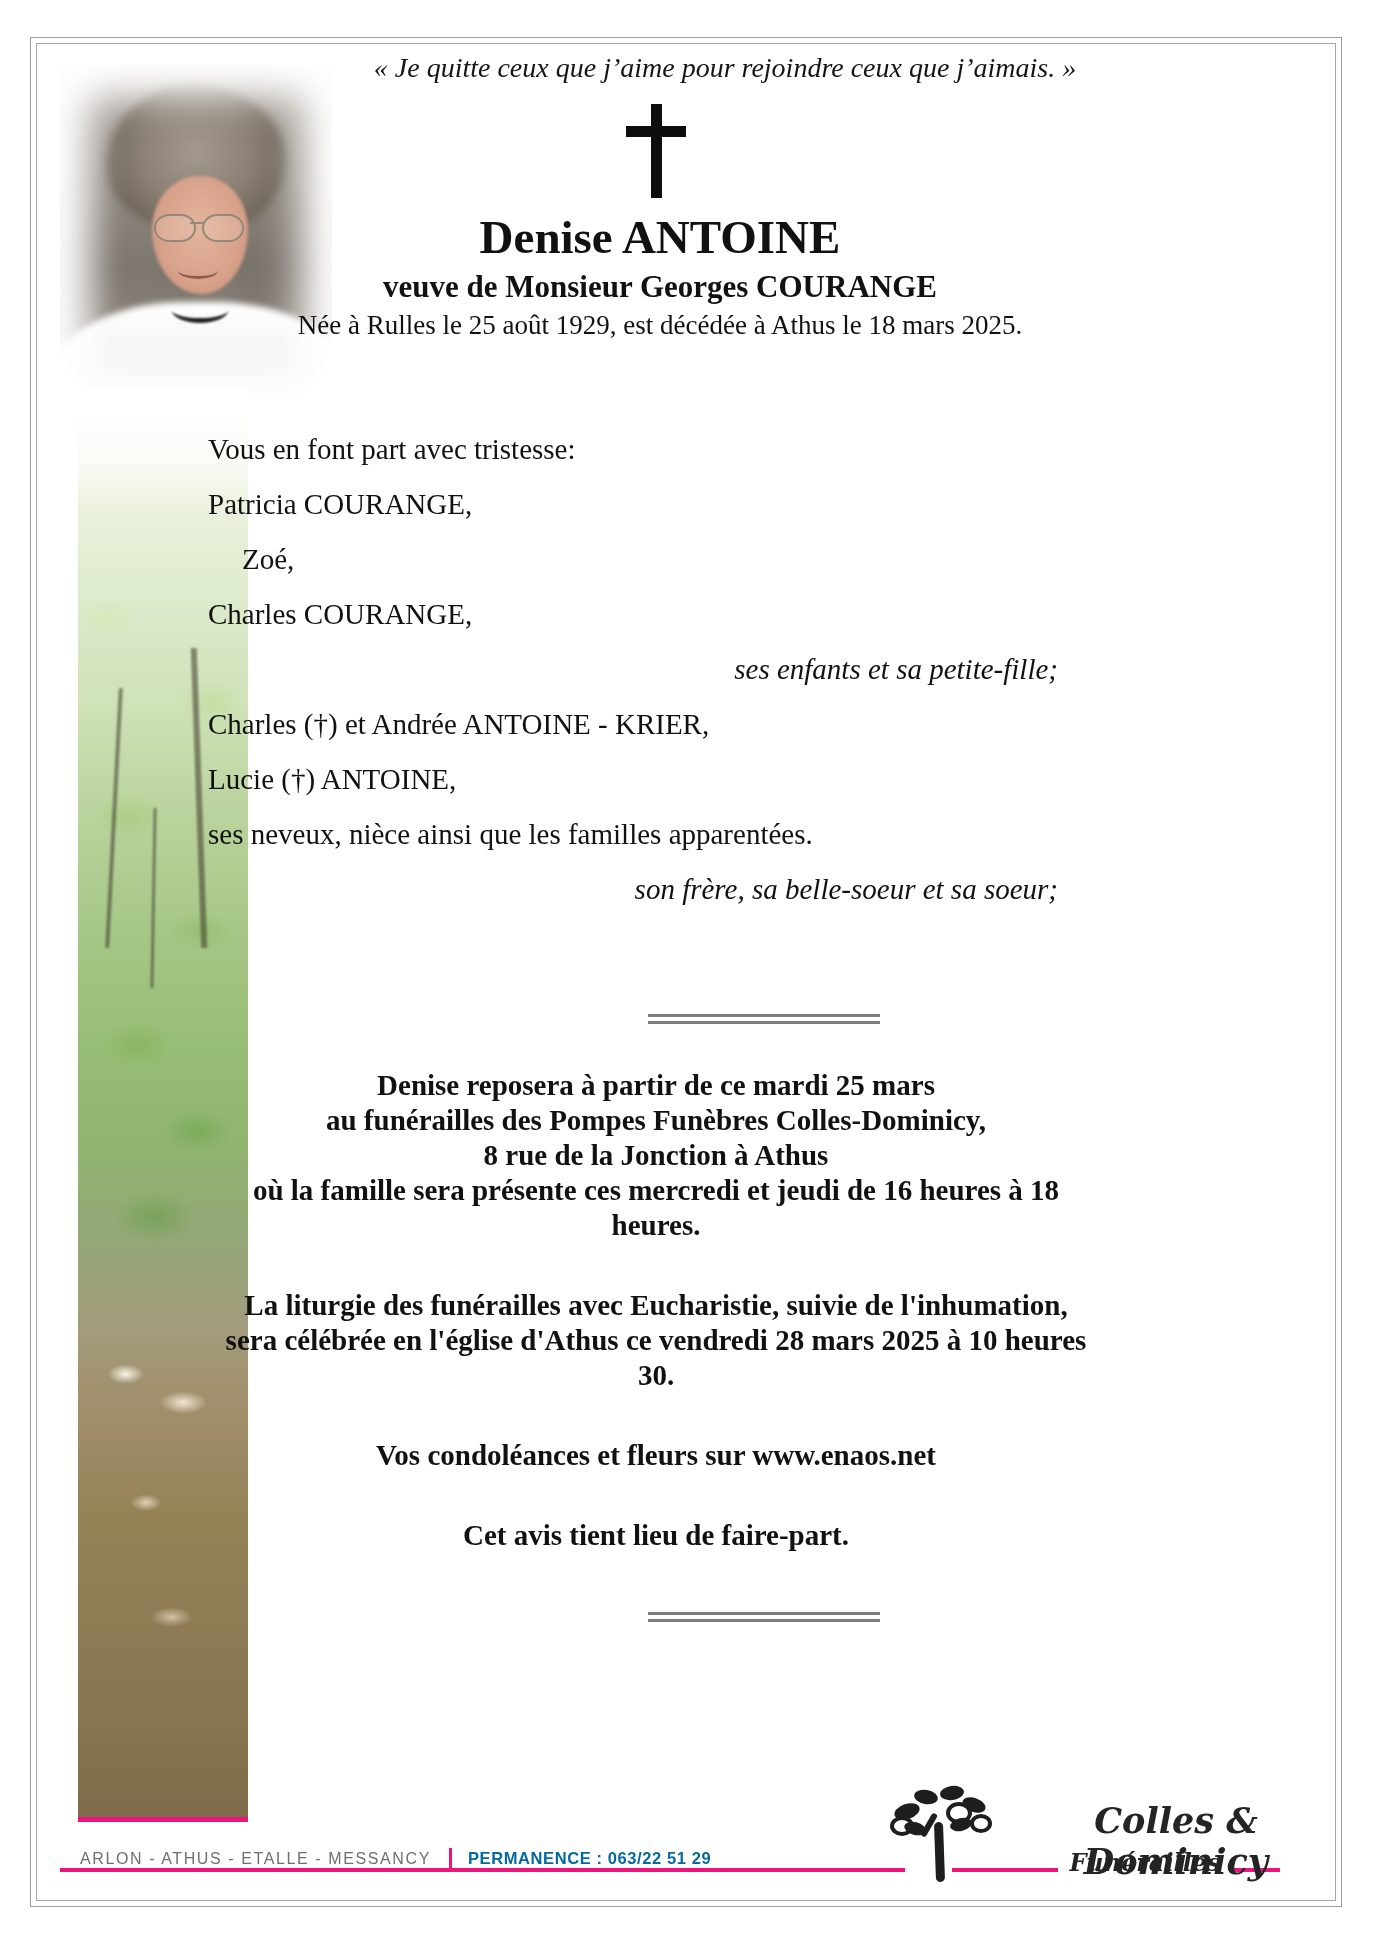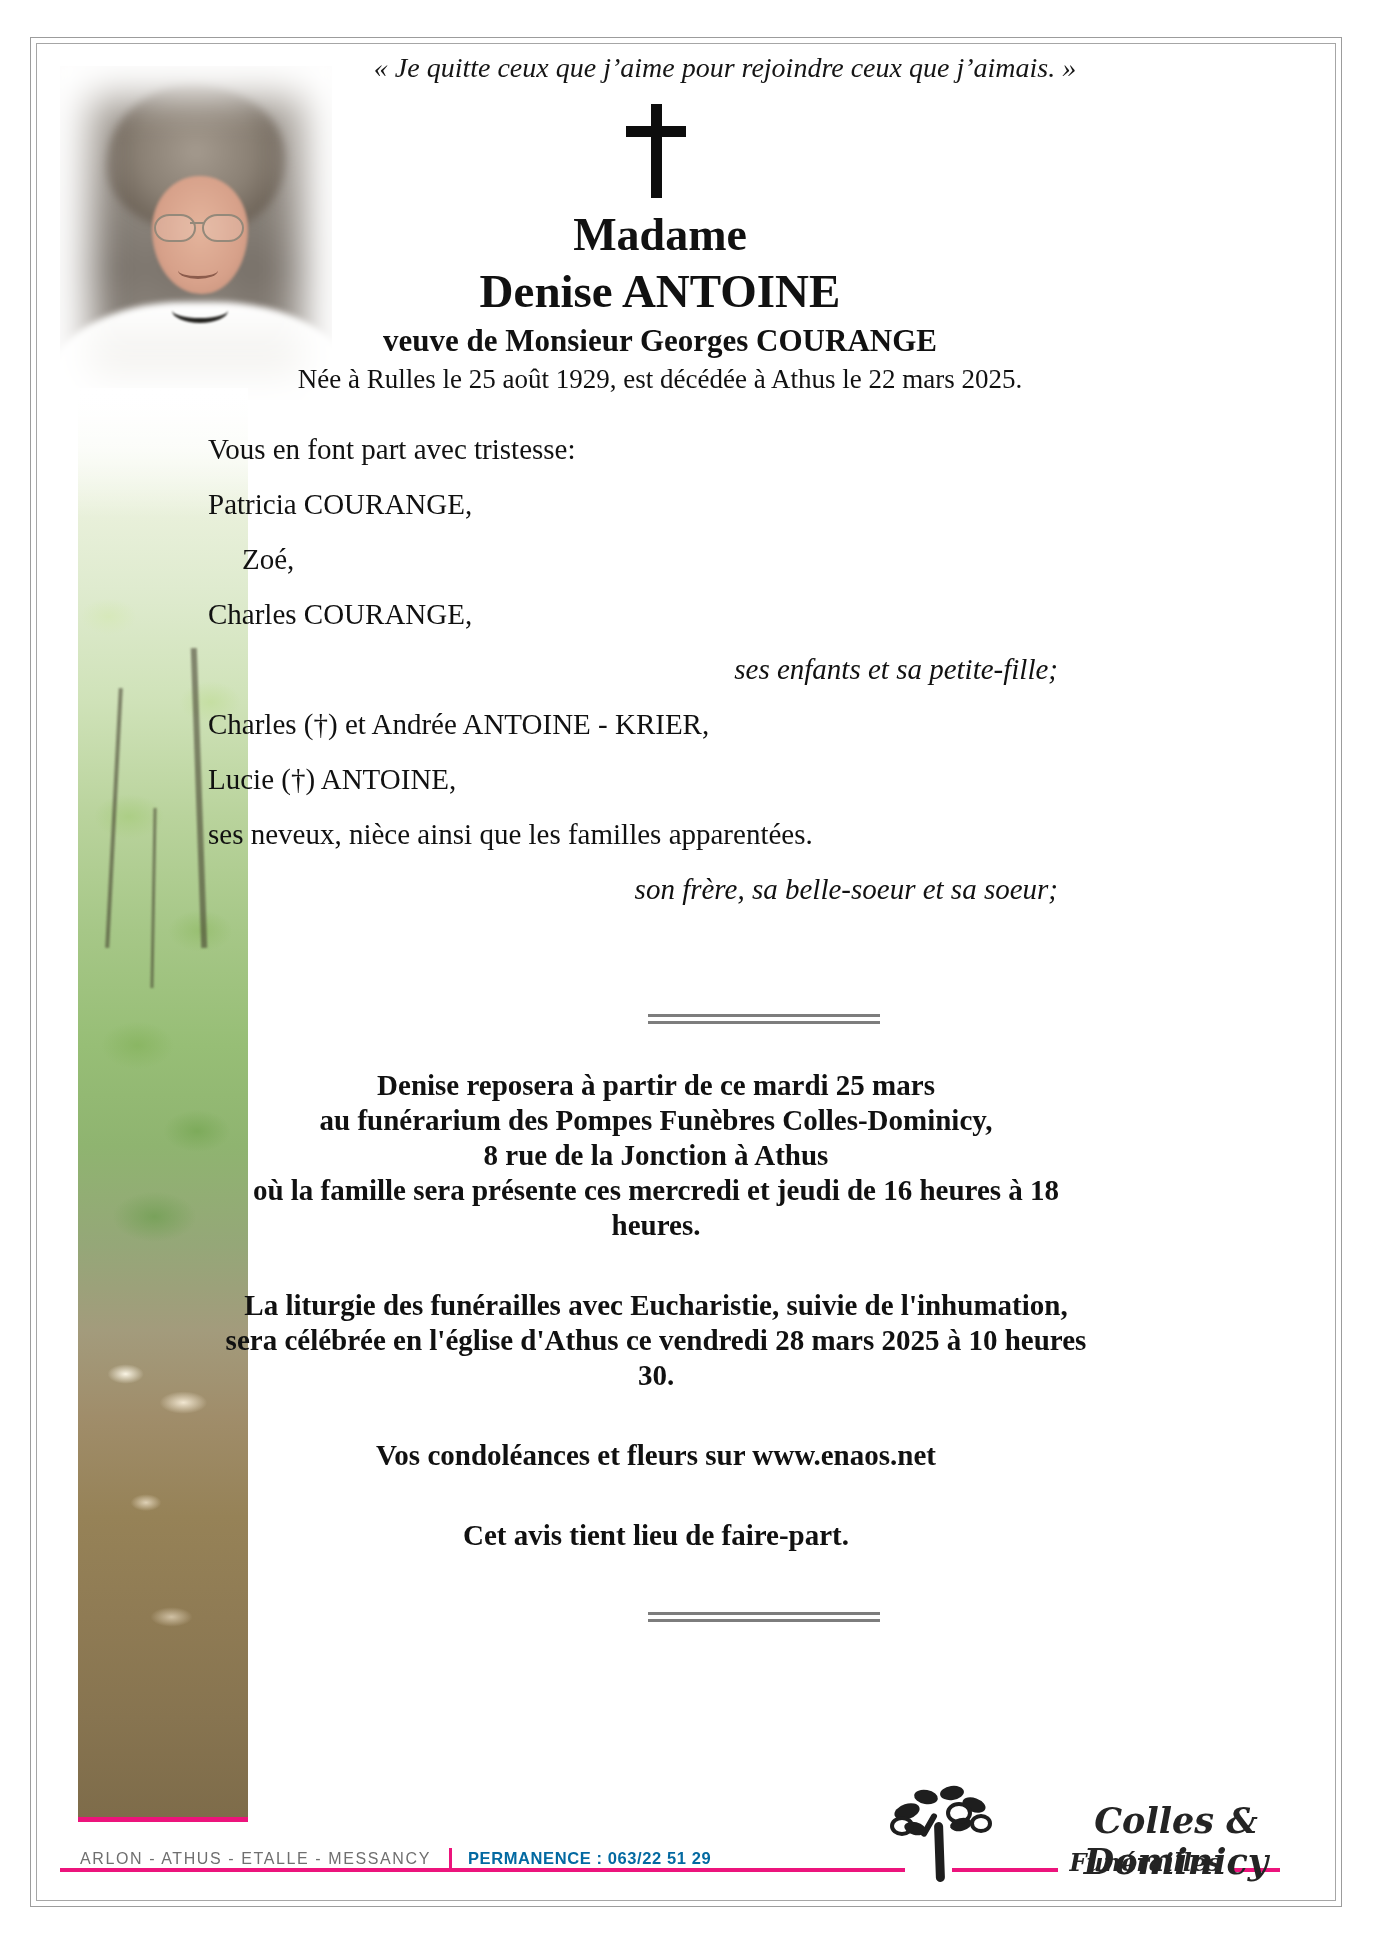--- a/index.html
+++ b/index.html
@@ -143,43 +143,42 @@
 <div class="abs forest-underline" style="background:#ec147c;"></div>
 
 <div class="abs quote">« Je quitte ceux que j’aime pour rejoindre ceux que j’aimais. »</div>
 
 <div class="abs cross">
   <span class="v"></span>
   <span class="h"></span>
 </div>
 
 <div class="abs header">
-  <div class="h-madame">Madame</div>
   <div class="h-name">Denise ANTOINE</div>
   <div class="h-veuve">veuve de Monsieur Georges COURANGE</div>
-  <div class="h-birth">Née à Rulles le 25 août 1929, est décédée à Athus le 22 mars 2025.</div>
+  <div class="h-birth">Née à Rulles le 25 août 1929, est décédée à Athus le 18 mars 2025.</div>
 </div>
 
 <div class="abs family">
   <div class="fam-line">Vous en font part avec tristesse:</div>
   <div class="fam-line">Patricia COURANGE,</div>
   <div class="fam-line indent">Zoé,</div>
   <div class="fam-line">Charles COURANGE,</div>
   <div class="fam-line right">ses enfants et sa petite-fille;</div>
   <div class="fam-line">Charles (†) et Andrée ANTOINE - KRIER,</div>
   <div class="fam-line">Lucie (†) ANTOINE,</div>
   <div class="fam-line">ses neveux, nièce ainsi que les familles apparentées.</div>
   <div class="fam-line right">son frère, sa belle-soeur et sa soeur;</div>
 </div>
 
 <div class="abs sep sep1"></div>
 
 <div class="abs ann">
   <div class="ann-line">Denise reposera à partir de ce mardi 25 mars</div>
-  <div class="ann-line">au funérarium des Pompes Funèbres Colles-Dominicy,</div>
+  <div class="ann-line">au funérailles des Pompes Funèbres Colles-Dominicy,</div>
   <div class="ann-line">8 rue de la Jonction à Athus</div>
   <div class="ann-line">où la famille sera présente ces mercredi et jeudi de 16 heures à 18 heures.</div>
   <div class="ann-line para-gap">La liturgie des funérailles avec Eucharistie, suivie de l'inhumation,</div>
   <div class="ann-line">sera célébrée en l'église d'Athus ce vendredi 28 mars 2025 à 10 heures 30.</div>
   <div class="ann-line para-gap">Vos condoléances et fleurs sur www.enaos.net</div>
   <div class="ann-line para-gap">Cet avis tient lieu de faire-part.</div>
 </div>
 
 <div class="abs sep sep2"></div>
 

